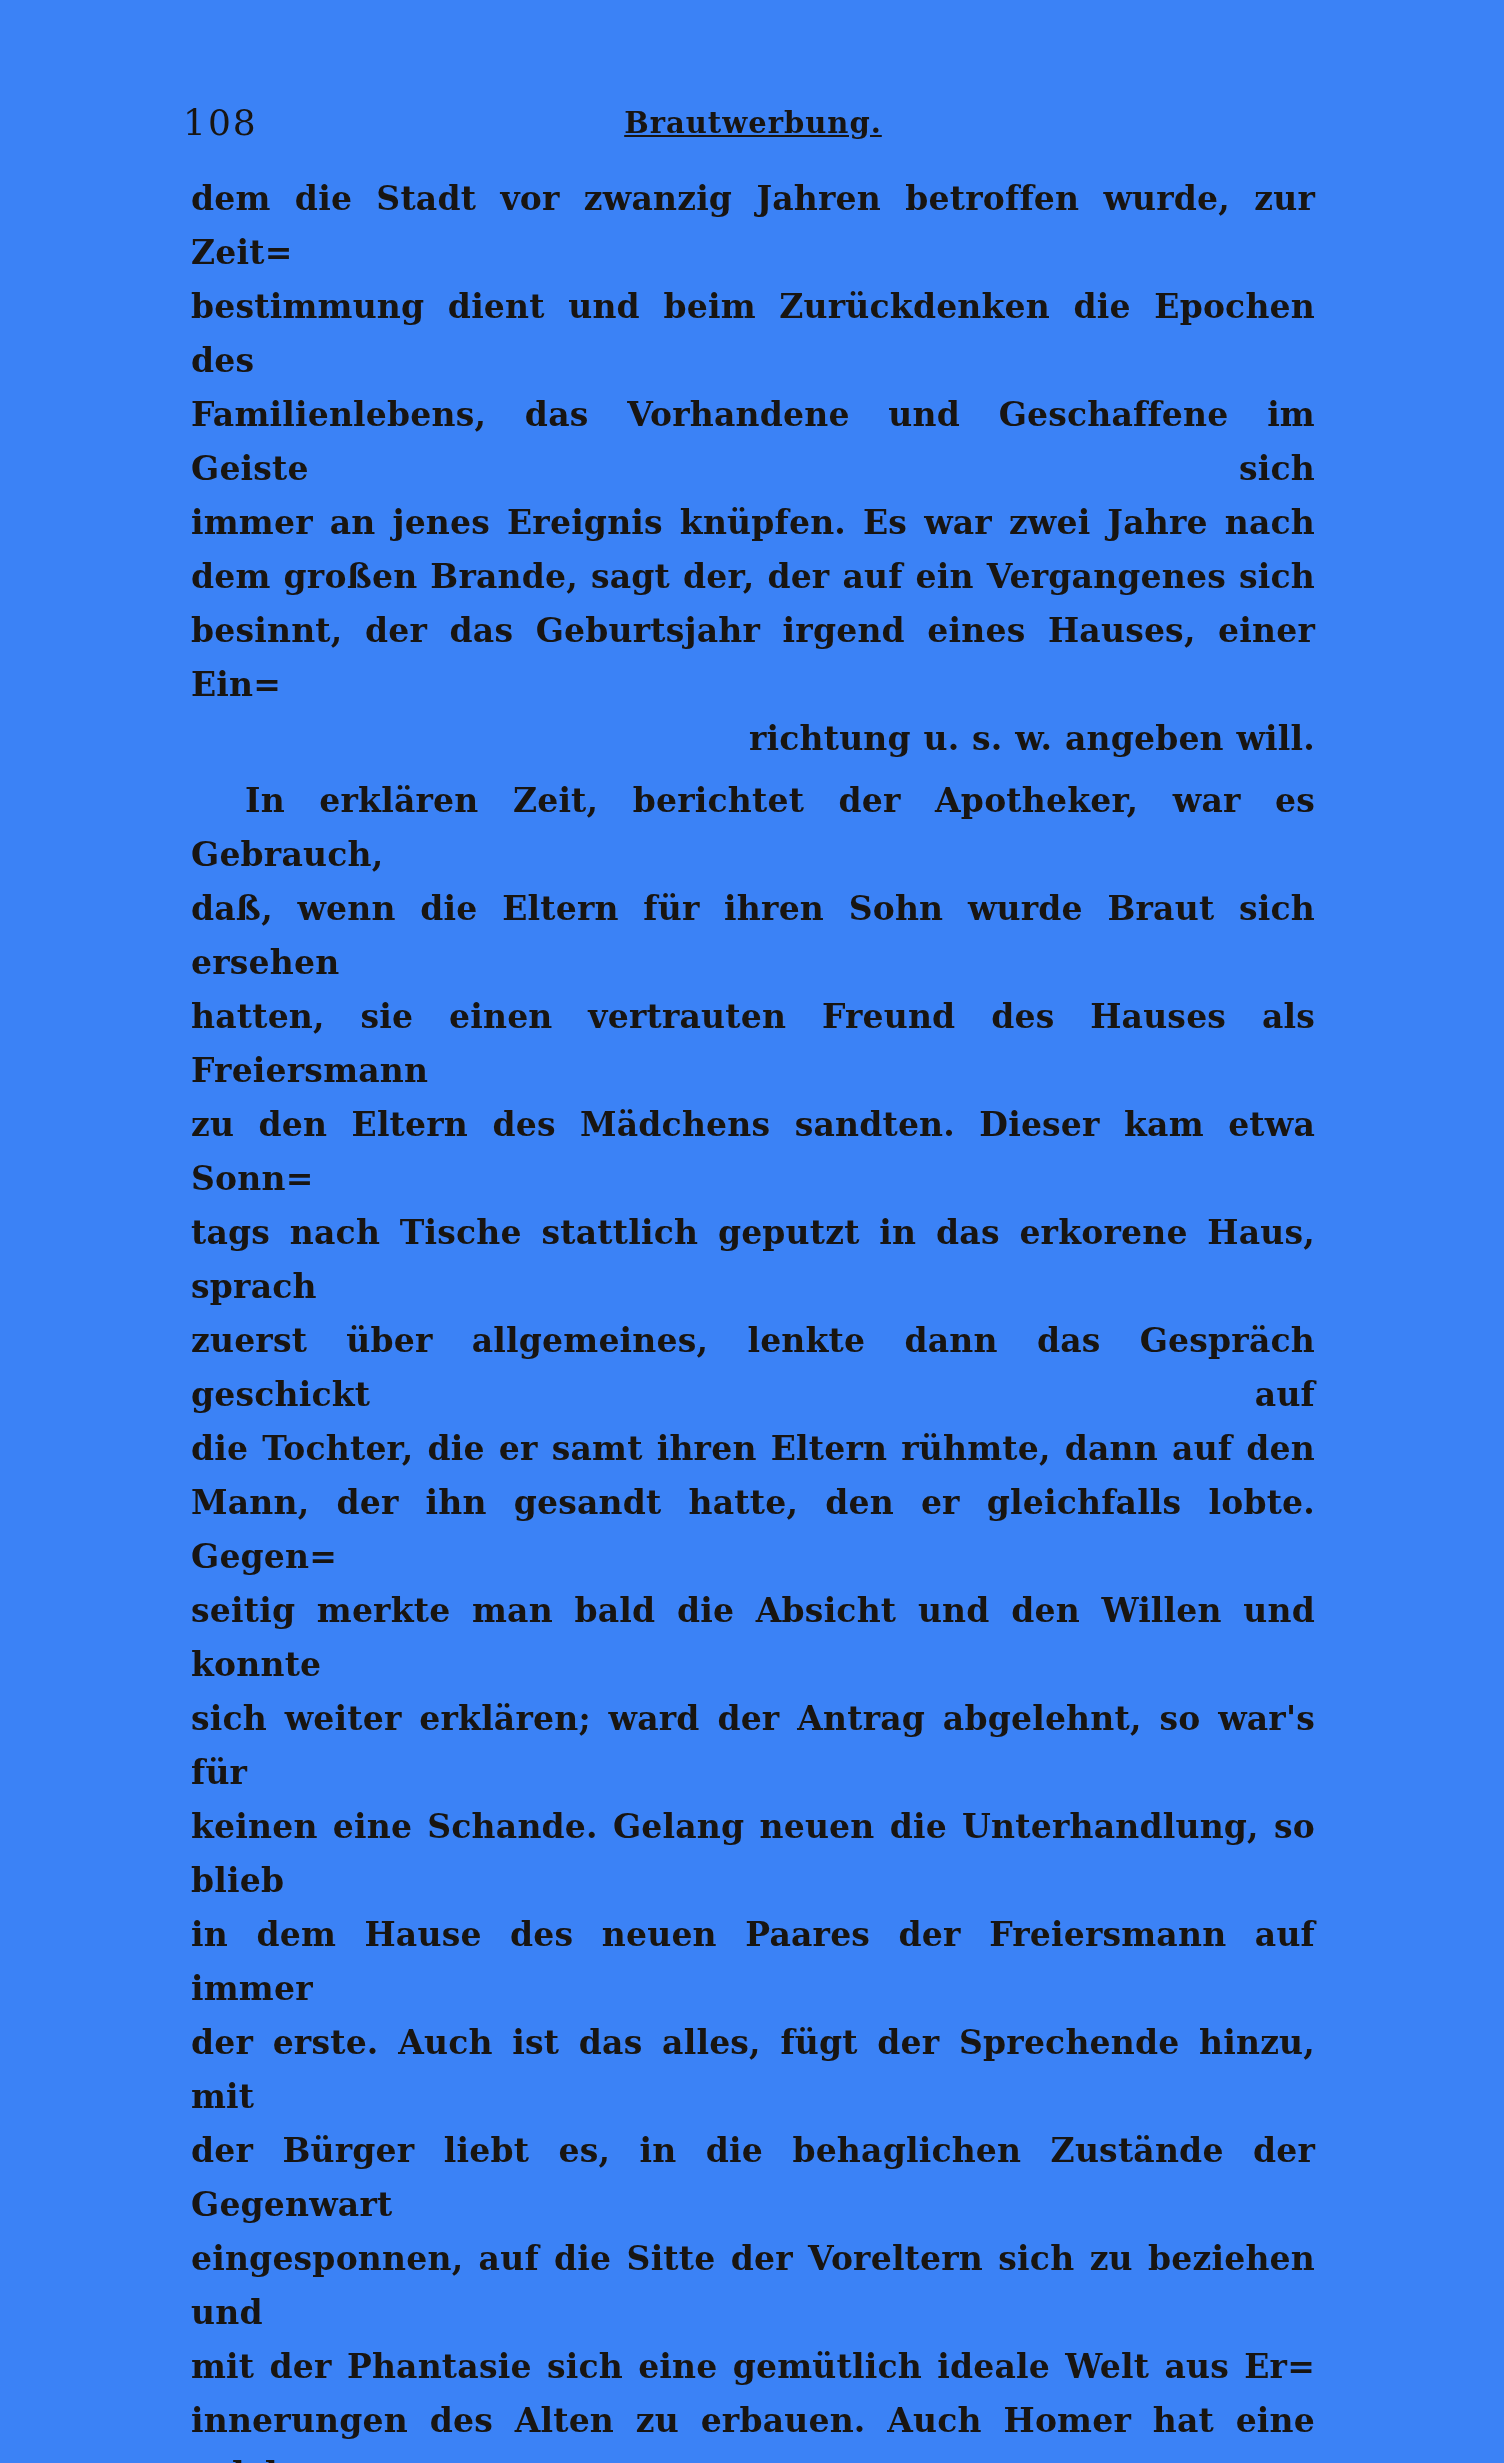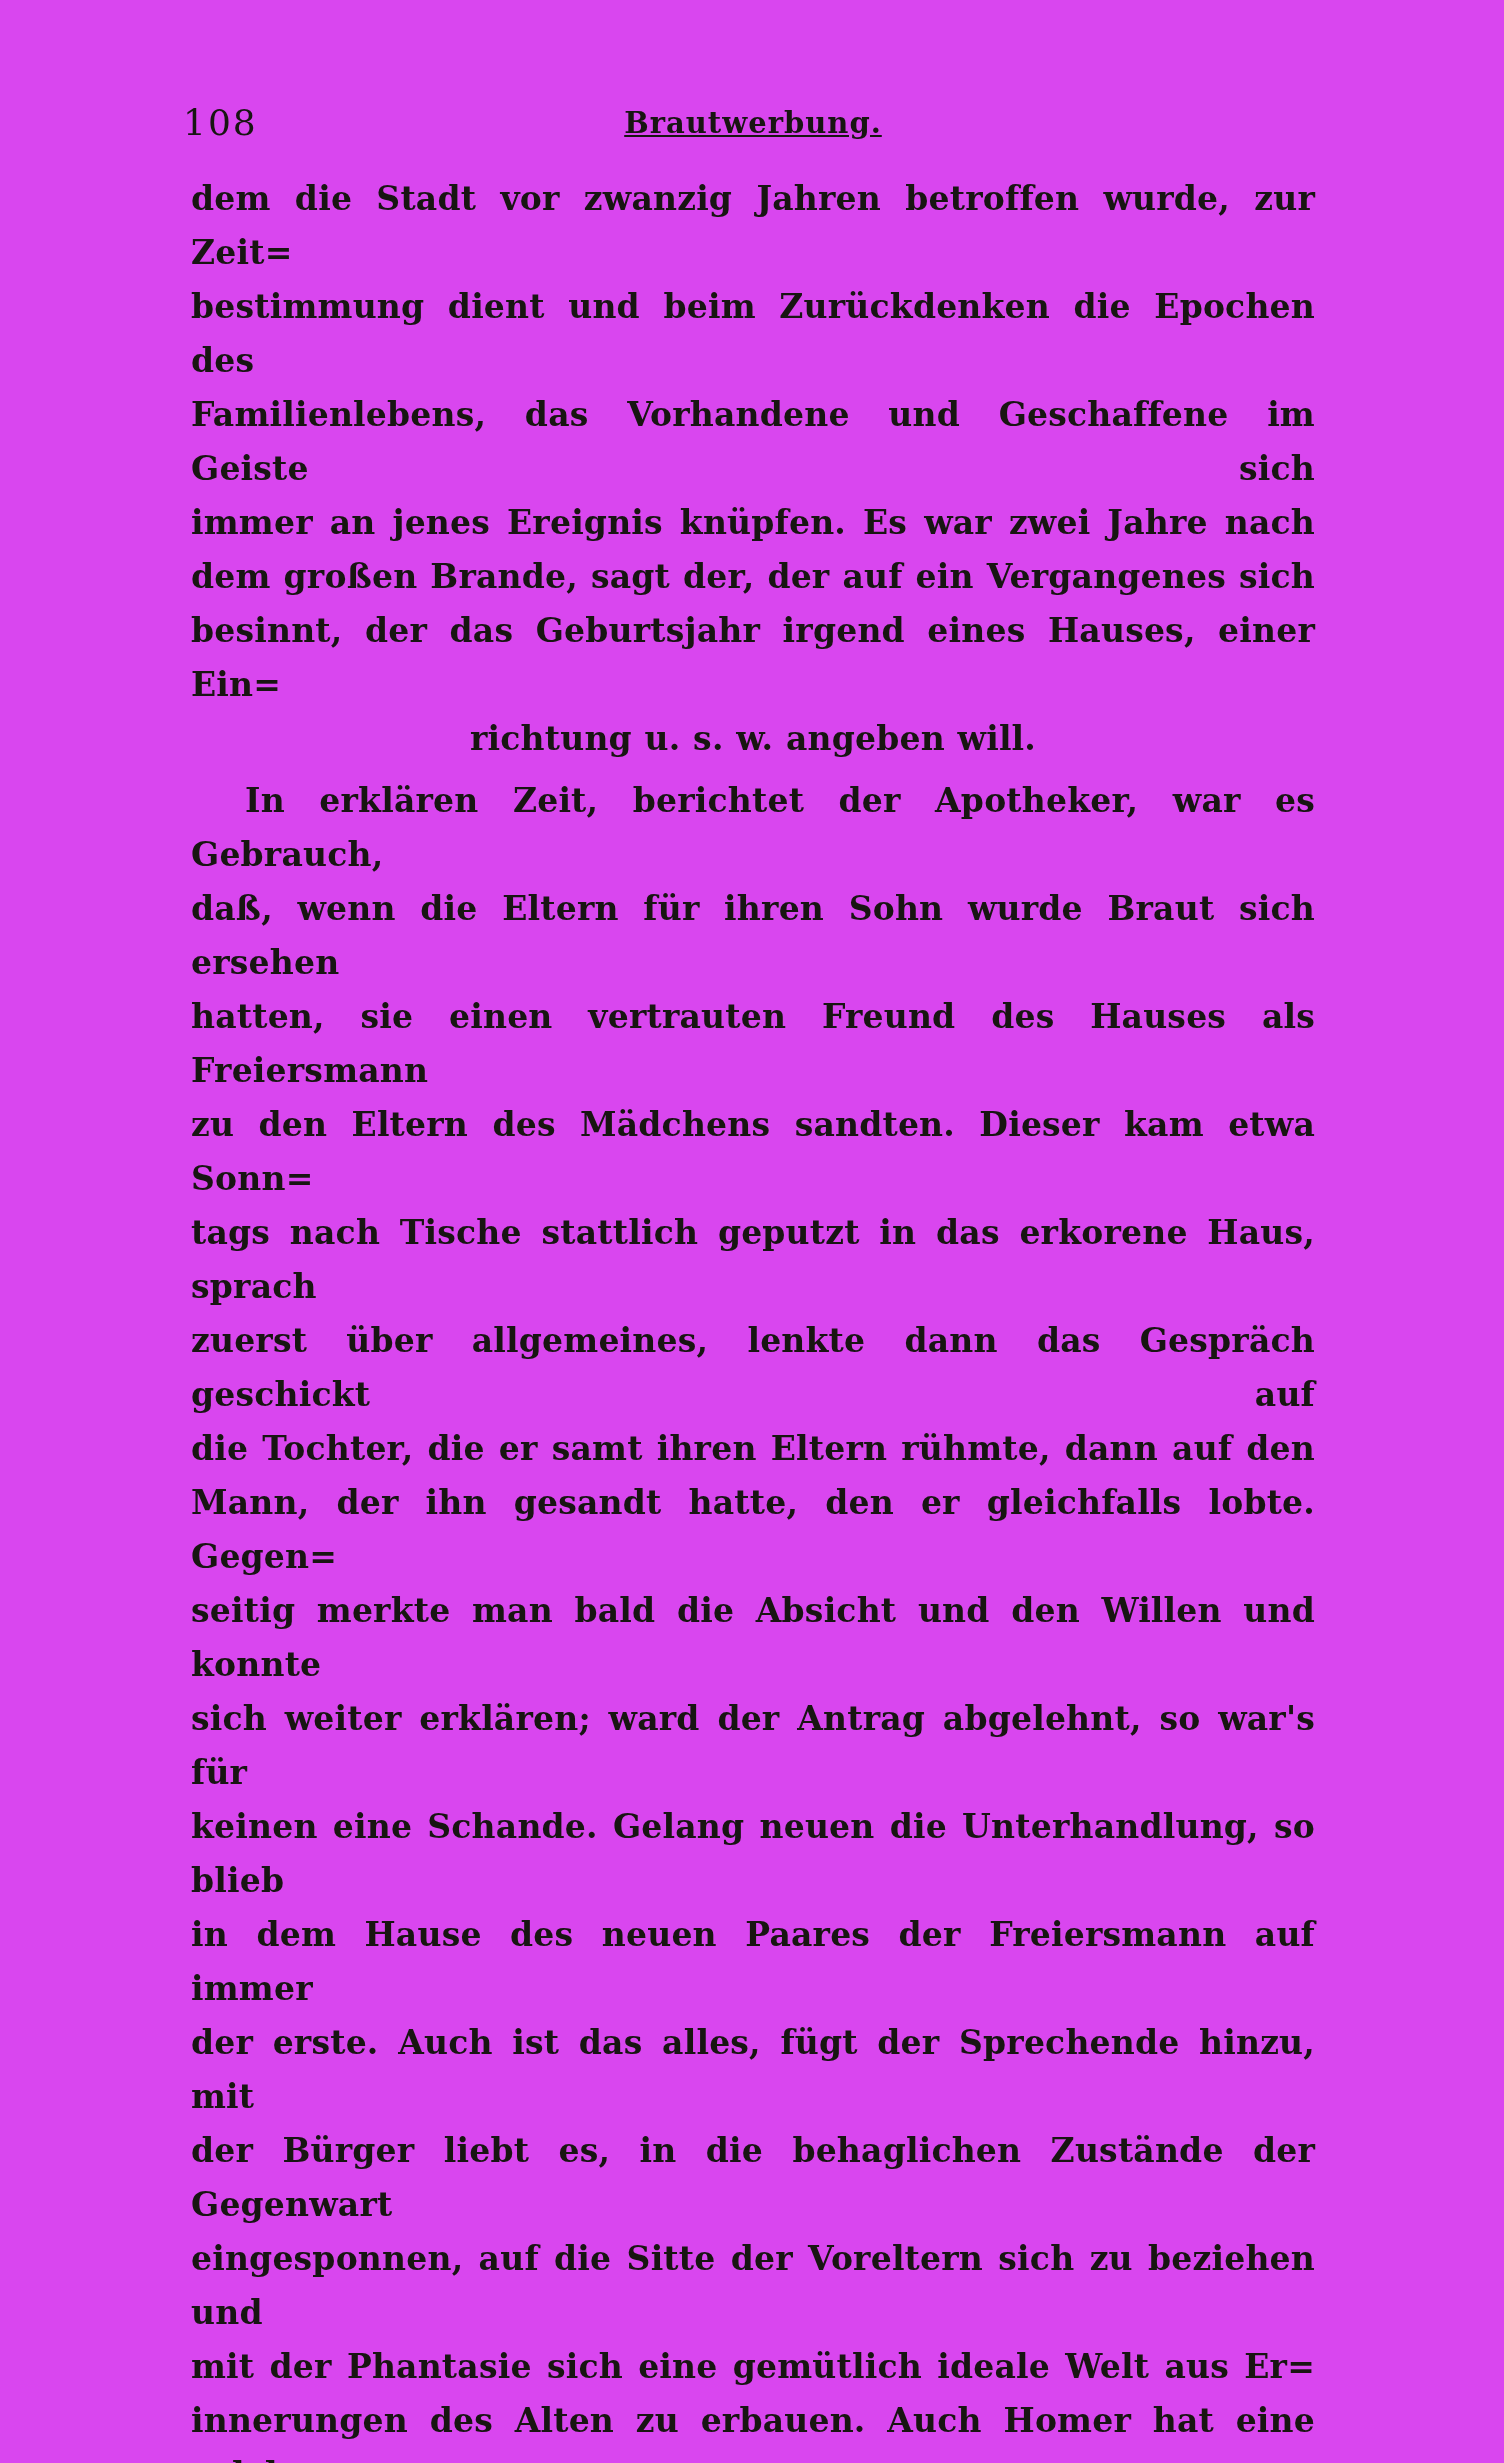--- a/index.html
+++ b/index.html
@@ -3,21 +3,21 @@
 <meta charset="utf-8">
 <style>
   html, body { margin: 0; padding: 0; }
   body { background: #d8d6d0; }
 
   .page {
     position: relative;
     width: 1504px;
     height: 2463px;
     margin: 0 auto;
-    background: #d946ef;
+    background: #3b82f6;
     font-family: "DejaVu Serif", "Liberation Serif", serif;
     color: #181512;
     overflow: hidden;
     box-shadow: 0 0 12px rgba(0,0,0,.25);
   }
 
   .type-area {
     position: absolute;
     left: 183px;
     top: 98px;
@@ -50,21 +50,21 @@
   }
 
   .text-body { width: 100%; }
 
   .paragraph { margin: 8px; }
 
   .line {
     font-size: 33px;
     line-height: 54px;
     font-weight: bold;
-    text-align: center;
+    text-align: right;
     letter-spacing: 0.2px;
     word-spacing: 1px;
   }
   .line.fill {
     text-align: justify;
     text-align-last: justify;
     -moz-text-align-last: justify;
   }
   .line.indent {
     text-indent: 54px;

